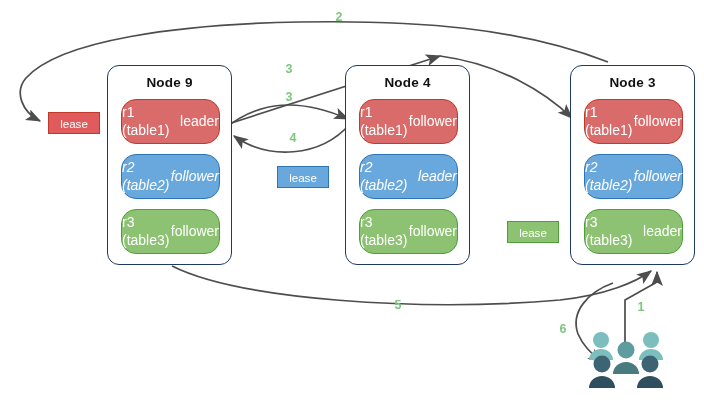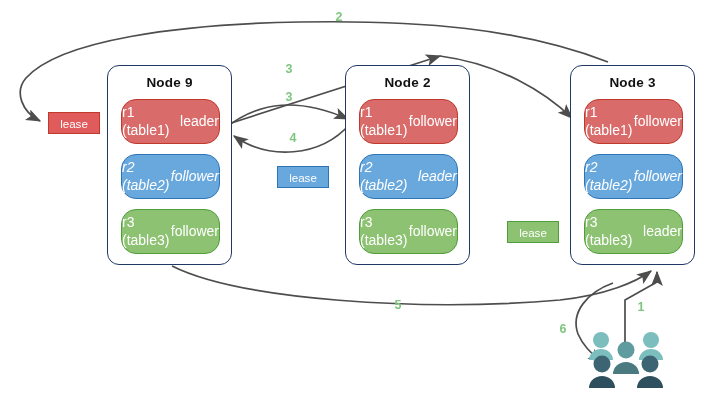--- a/index.html
+++ b/index.html
@@ -126,21 +126,21 @@
       <span class="rl1">r2 (table2)</span>
       <span class="rl2">follower</span>
     </div>
     <div class="replica rep-green" style="left:13px; top:143px; width:99px; height:45px;">
       <span class="rl1">r3 (table3)</span>
       <span class="rl2">follower</span>
     </div>
   </div>
 
   <div class="node-box" style="left:345px; top:65px; width:125px; height:200px;">
-    <div class="node-title">Node 2</div>
+    <div class="node-title">Node 4</div>
     <div class="replica rep-red" style="left:13px; top:33px; width:99px; height:45px;">
       <span class="rl1">r1 (table1)</span>
       <span class="rl2">follower</span>
     </div>
     <div class="replica rep-blue" style="left:13px; top:88px; width:99px; height:45px;">
       <span class="rl1">r2 (table2)</span>
       <span class="rl2">leader</span>
     </div>
     <div class="replica rep-green" style="left:13px; top:143px; width:99px; height:45px;">
       <span class="rl1">r3 (table3)</span>

